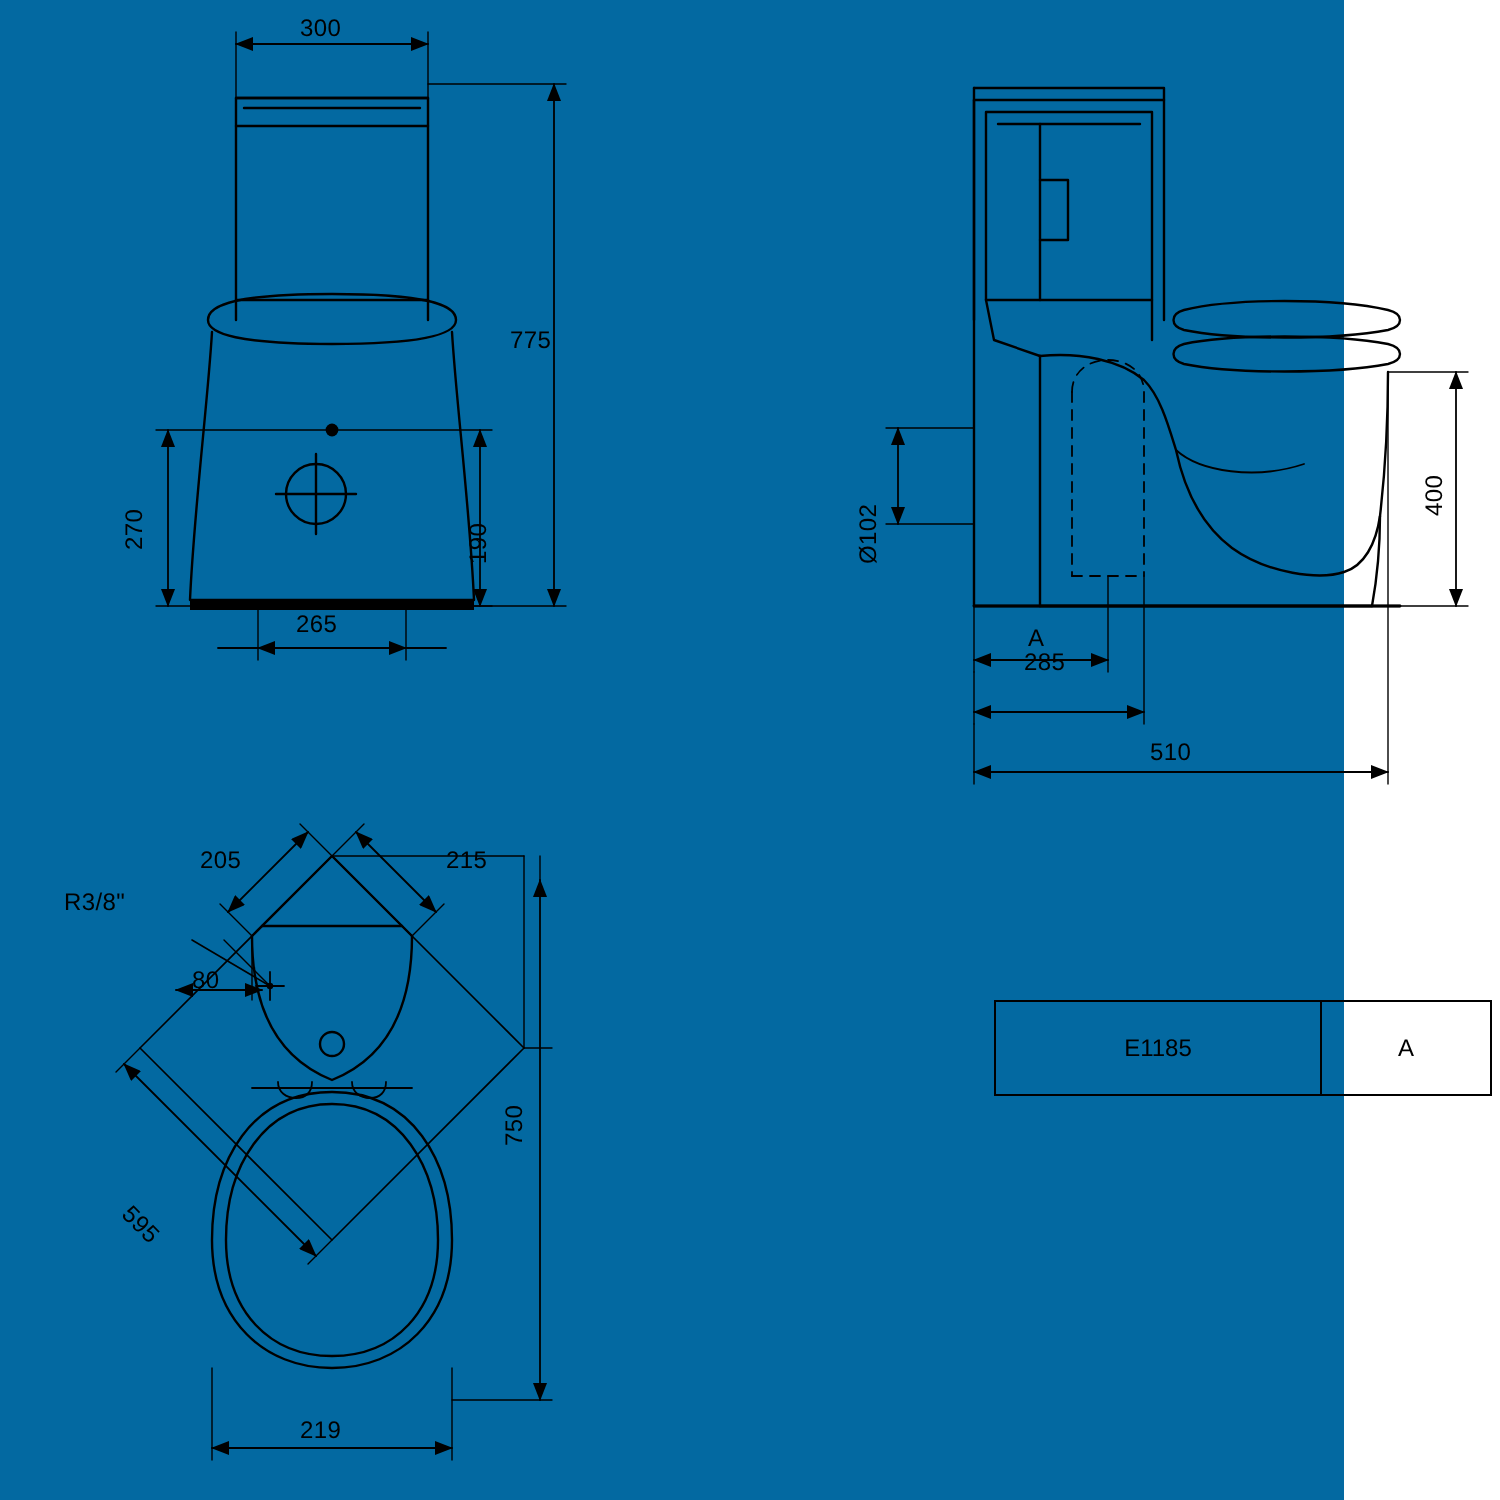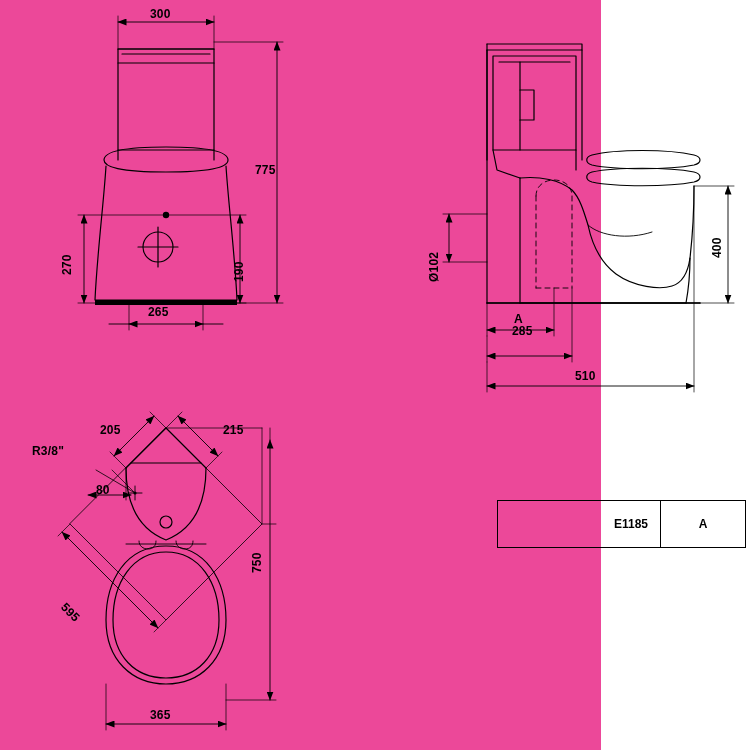--- a/index.html
+++ b/index.html
@@ -9,24 +9,23 @@
   }
   body {
     width: 750px;
     height: 750px;
     font-family: "Liberation Sans", sans-serif;
     color: #000000;
     overflow: hidden;
   }
   #sheet {
     position: relative;
-    width: 601px;
+    width: 672px;
     height: 750px;
-    background: #ec4899;
-    font-weight: bold;
+    background: #0369a1;
   }
   svg.drawing {
     position: absolute;
     left: 0;
     top: 0;
     width: 750px;
     height: 750px;
   }
   .dim-label {
     position: absolute;
@@ -54,21 +53,21 @@
     font-size: 12px;
   }
   #spec-table td {
     border: 1px solid #000;
     height: 46px;
     padding: 0 12px;
     vertical-align: middle;
   }
   #spec-table td.code {
     width: 100px;
-    text-align: right;
+    text-align: center;
     margin-top: 44px;
   }
   #spec-table td.pic {
     width: 72px;
     text-align: center;
     padding: 0;
   }
   #spec-table td.val {
     width: 60px;
     text-align: center;
@@ -254,21 +253,21 @@
   <div class="dim-label" style="left:514px; top:312px;">A</div>
   <div class="dim-label" style="left:512px; top:324px;">285</div>
   <div class="dim-label" style="left:575px; top:369px;">510</div>
 
   <div class="dim-label" style="left:100px; top:423px;">205</div>
   <div class="dim-label" style="left:202px; top:423px;margin-left:21px;">215</div>
   <div class="dim-label" style="left:32px; top:444px;">R3/8"</div>
   <div class="dim-label" style="left:64px; top:483px;margin-left:32px;">80</div>
   <div class="dim-label rot90" style="left:250px; top:573px;">750</div>
   <div class="dim-label rotm45" style="left:68px; top:600px;">595</div>
-  <div class="dim-label" style="left:150px; top:708px;">365</div>
+  <div class="dim-label" style="left:150px; top:708px;">219</div>
 
   <table id="spec-table">
     <tbody>
       <tr>
         <td class="code" colspan="2">E1185</td>
         <td class="val">A</td>
       </tr>
     </tbody>
   </table>
 

